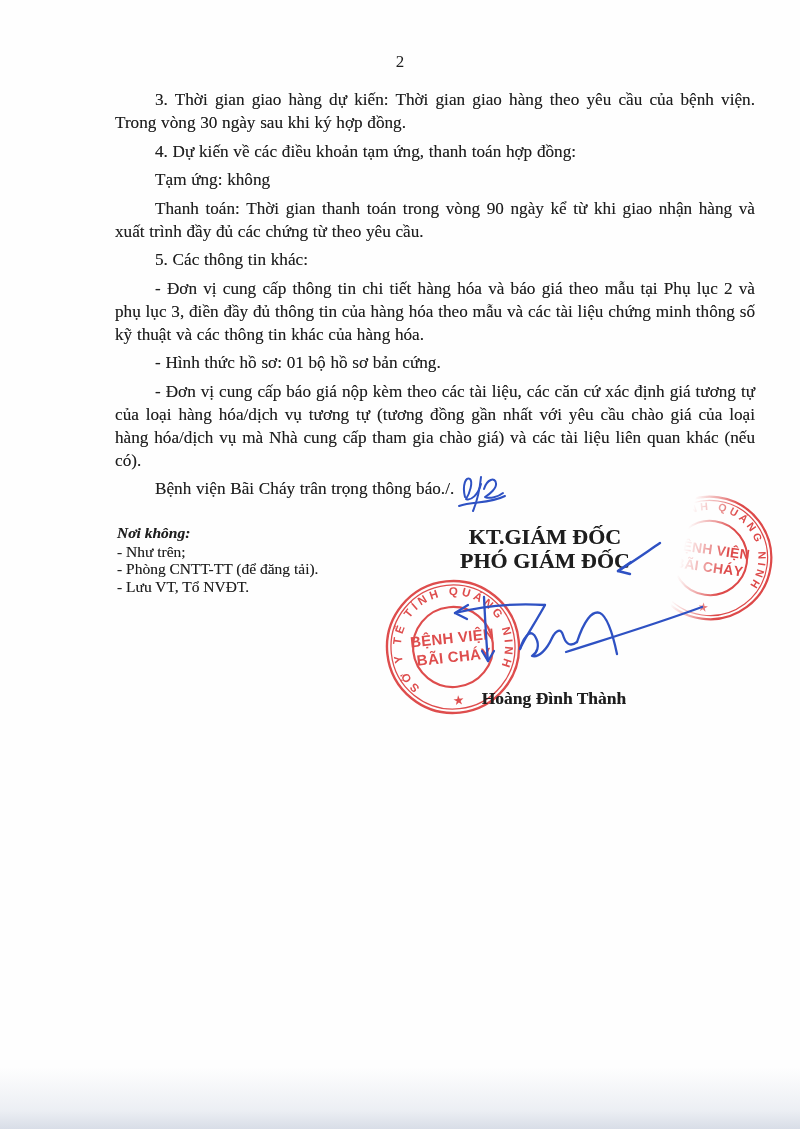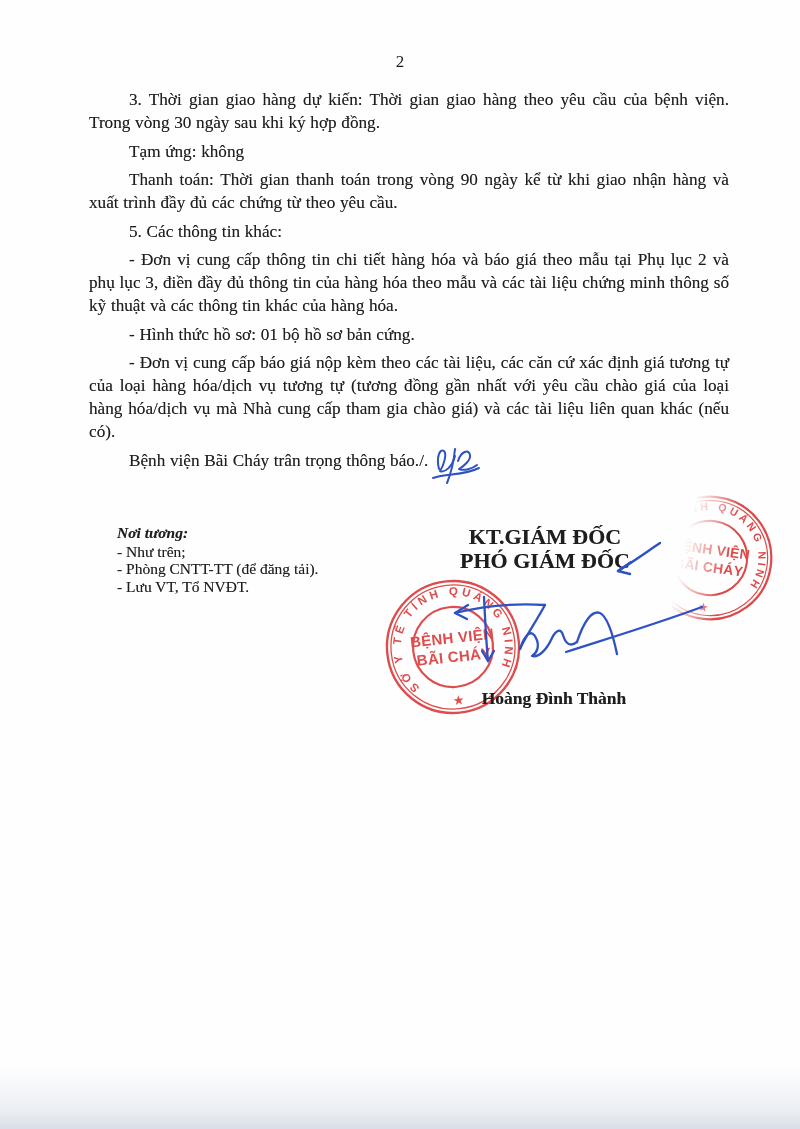--- a/index.html
+++ b/index.html
@@ -10,21 +10,21 @@
     background:#fefefe;
     overflow:hidden;
     font-family:"Liberation Serif", serif;
     color:#1e1e1e;
   }
   .page-number{
     position:absolute;top:52px;left:0;width:100%;
     text-align:center;font-size:17px;
   }
   .doc-body{
-    position:absolute;left:89px;top:88px;width:640px;
+    position:absolute;left:115px;top:88px;width:640px;
   }
   .doc-body p{
     margin:0 0 5.5px 0;
     font-size:17.2px;
     line-height:23px;
     text-align:justify;
     text-indent:40px;
     word-spacing:0.4px;
     text-shadow:0 0 .4px rgba(20,20,20,.45);
   }
@@ -79,41 +79,42 @@
 </style>
 </head>
 <body>
 
 <div class="page">
 
   <div class="page-number">2</div>
 
   <div class="doc-body">
     <p>3. Thời gian giao hàng dự kiến: Thời gian giao hàng theo yêu cầu của bệnh viện. Trong vòng 30 ngày sau khi ký hợp đồng.</p>
+    <p>4. Dự kiến về các điều khoản tạm ứng, thanh toán hợp đồng:</p>
     <p>Tạm ứng: không</p>
     <p>Thanh toán: Thời gian thanh toán trong vòng 90 ngày kể từ khi giao nhận hàng và xuất trình đầy đủ các chứng từ theo yêu cầu.</p>
     <p>5. Các thông tin khác:</p>
     <p>- Đơn vị cung cấp thông tin chi tiết hàng hóa và báo giá theo mẫu tại Phụ lục 2 và phụ lục 3, điền đầy đủ thông tin của hàng hóa theo mẫu và các tài liệu chứng minh thông số kỹ thuật và các thông tin khác của hàng hóa.</p>
     <p>- Hình thức hồ sơ: 01 bộ hồ sơ bản cứng.</p>
     <p>- Đơn vị cung cấp báo giá nộp kèm theo các tài liệu, các căn cứ xác định giá tương tự của loại hàng hóa/dịch vụ tương tự (tương đồng gần nhất với yêu cầu chào giá của loại hàng hóa/dịch vụ mà Nhà cung cấp tham gia chào giá) và các tài liệu liên quan khác (nếu có).</p>
     <p class="closing">
       <span>Bệnh viện Bãi Cháy trân trọng thông báo./.</span>
       <svg class="initial-svg" width="58" height="50" viewBox="0 0 58 50">
         <g class="ink" stroke-width="2">
           <path d="M 12,30 C 9,18 13,9 17,12 C 20,15 17,26 13,32 C 18,34 25,28 28,17"></path>
           <path d="M 28,10 C 27,20 25,32 20,44"></path>
           <path d="M 31,22 C 34,12 42,10 43,16 C 44,21 37,27 32,30 C 37,32 45,30 50,26"></path>
           <path d="M 6,39 C 20,34 36,37 52,29"></path>
         </g>
       </svg>
     </p>
   </div>
 
   <div class="recipients">
-    <p class="heading">Nơi tương:</p>
+    <p class="heading">Nơi không:</p>
     <ul>
       <li>- Như trên;</li>
       <li>- Phòng CNTT-TT (để đăng tải).</li>
       <li>- Lưu VT, Tổ NVĐT.</li>
     </ul>
   </div>
 
   <div class="sign-titles">
     <div>KT.GIÁM ĐỐC</div>
     <div>PHÓ GIÁM ĐỐC</div>

